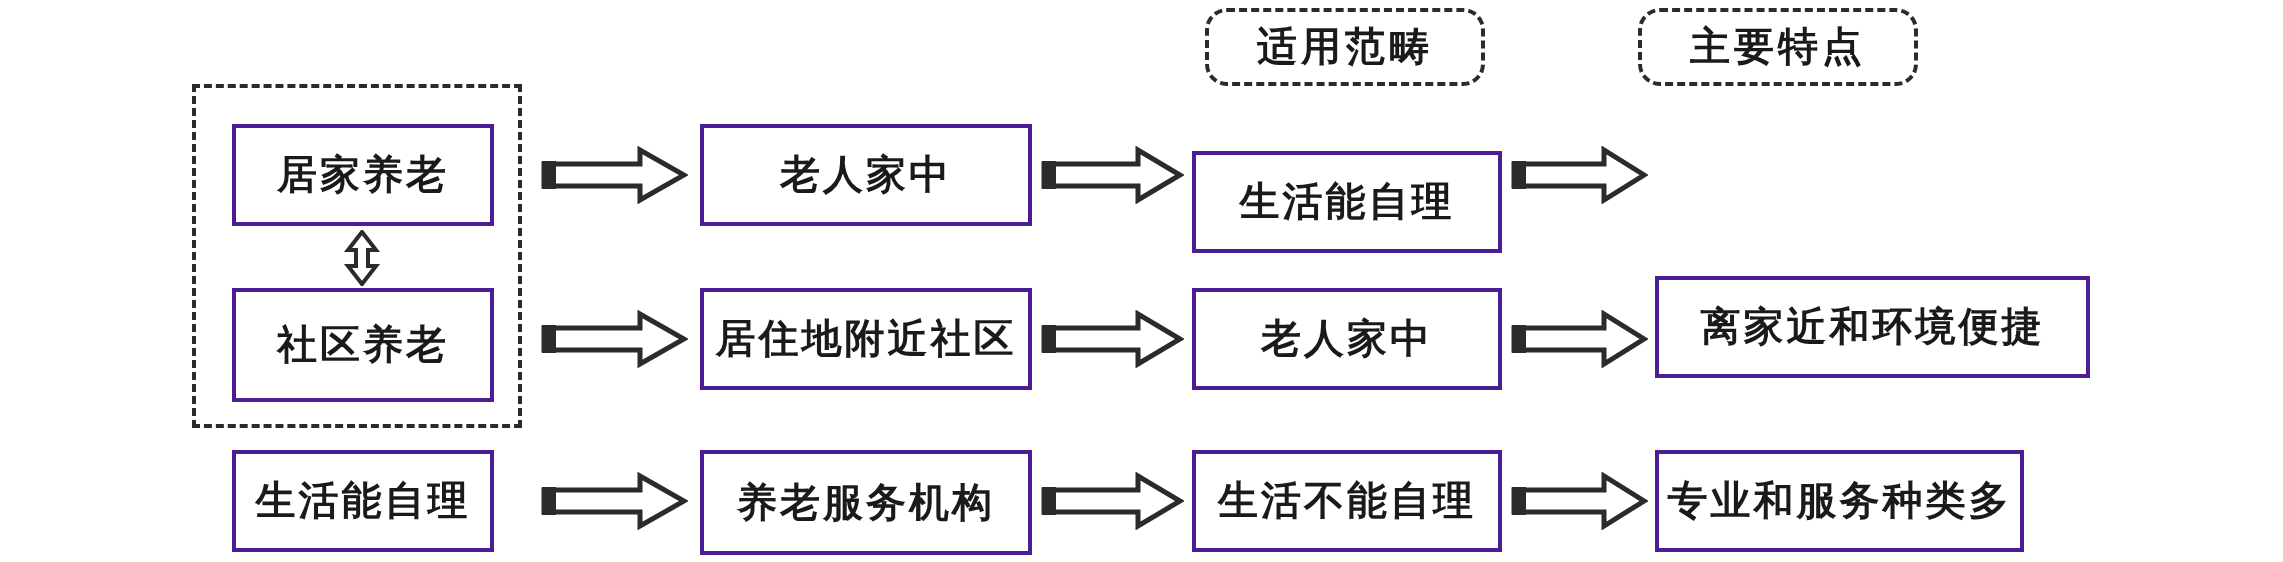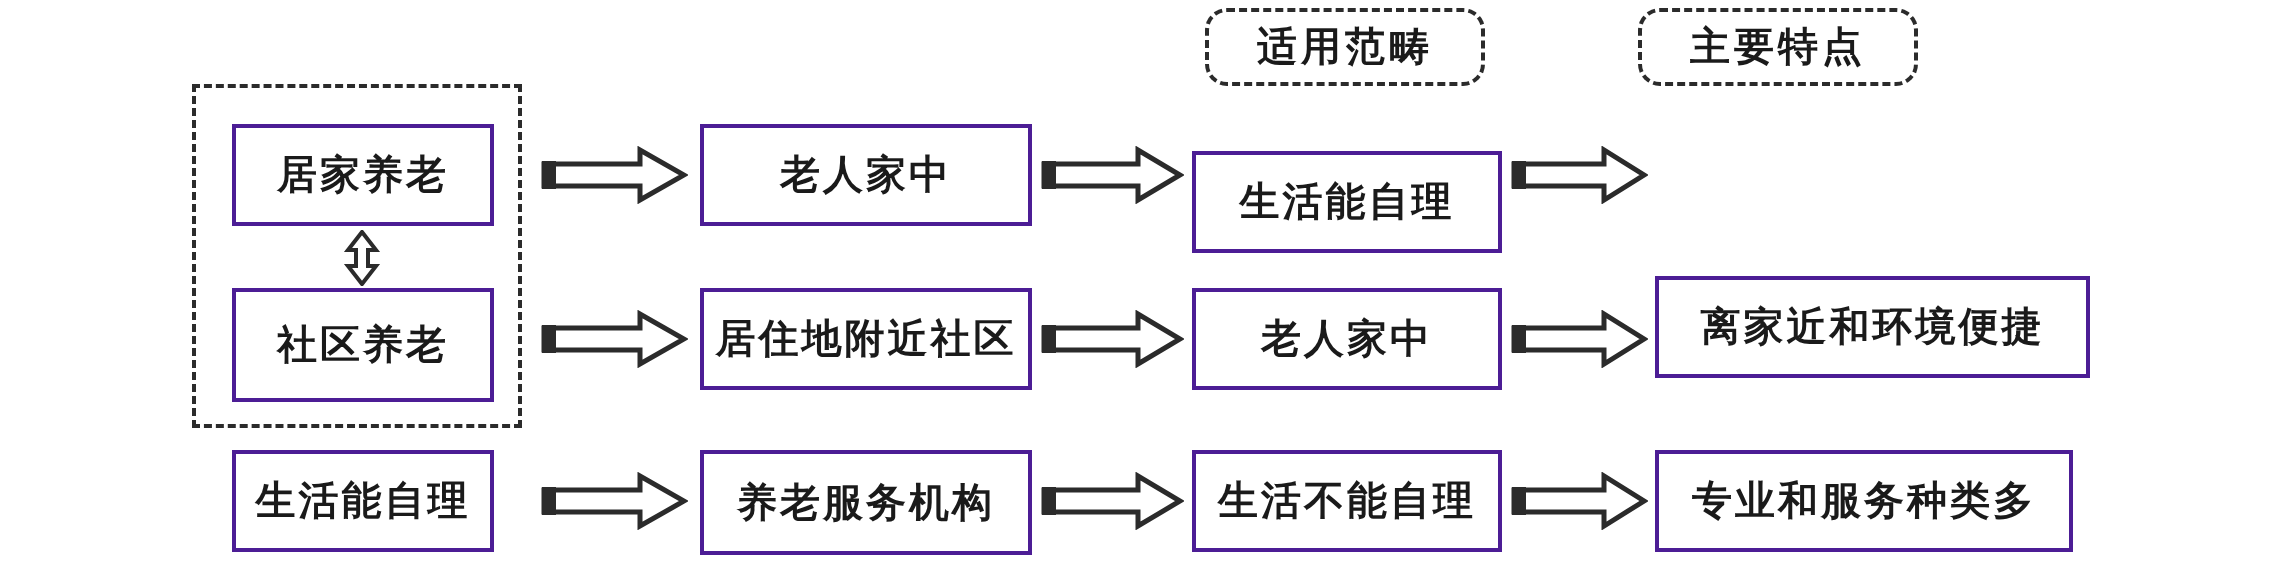--- a/index.html
+++ b/index.html
@@ -133,21 +133,21 @@
 
   <div class="node-box" style="left:1192px; top:450px; width:310px; height:102px;">
     <span class="node-text">生活不能自理</span>
   </div>
 
 
   <div class="node-box" style="left:1655px; top:276px; width:435px; height:102px;">
     <span class="node-text">离家近和环境便捷</span>
   </div>
 
-  <div class="node-box" style="left:1655px; top:450px; width:418px; height:102px;text-align:center;">
+  <div class="node-box" style="left:1655px; top:450px; width:369px; height:102px;text-align:center;">
     <span class="node-text">专业和服务种类多</span>
   </div>
 
   <div class="arrow-h" style="left:540px; top:146px; width:148px; height:58px;">
     <svg viewBox="0 0 148 58" preserveAspectRatio="none">
       <polygon points="4,18 100,18 100,4 144,29 100,54 100,40 4,40" fill="#ffffff" stroke="#2b2b2b" stroke-width="5" stroke-linejoin="miter"></polygon>
       <rect x="2" y="15" width="14" height="28" fill="#2b2b2b"></rect>
     </svg>
   </div>
   <div class="arrow-h" style="left:1040px; top:146px; width:144px; height:58px;">

